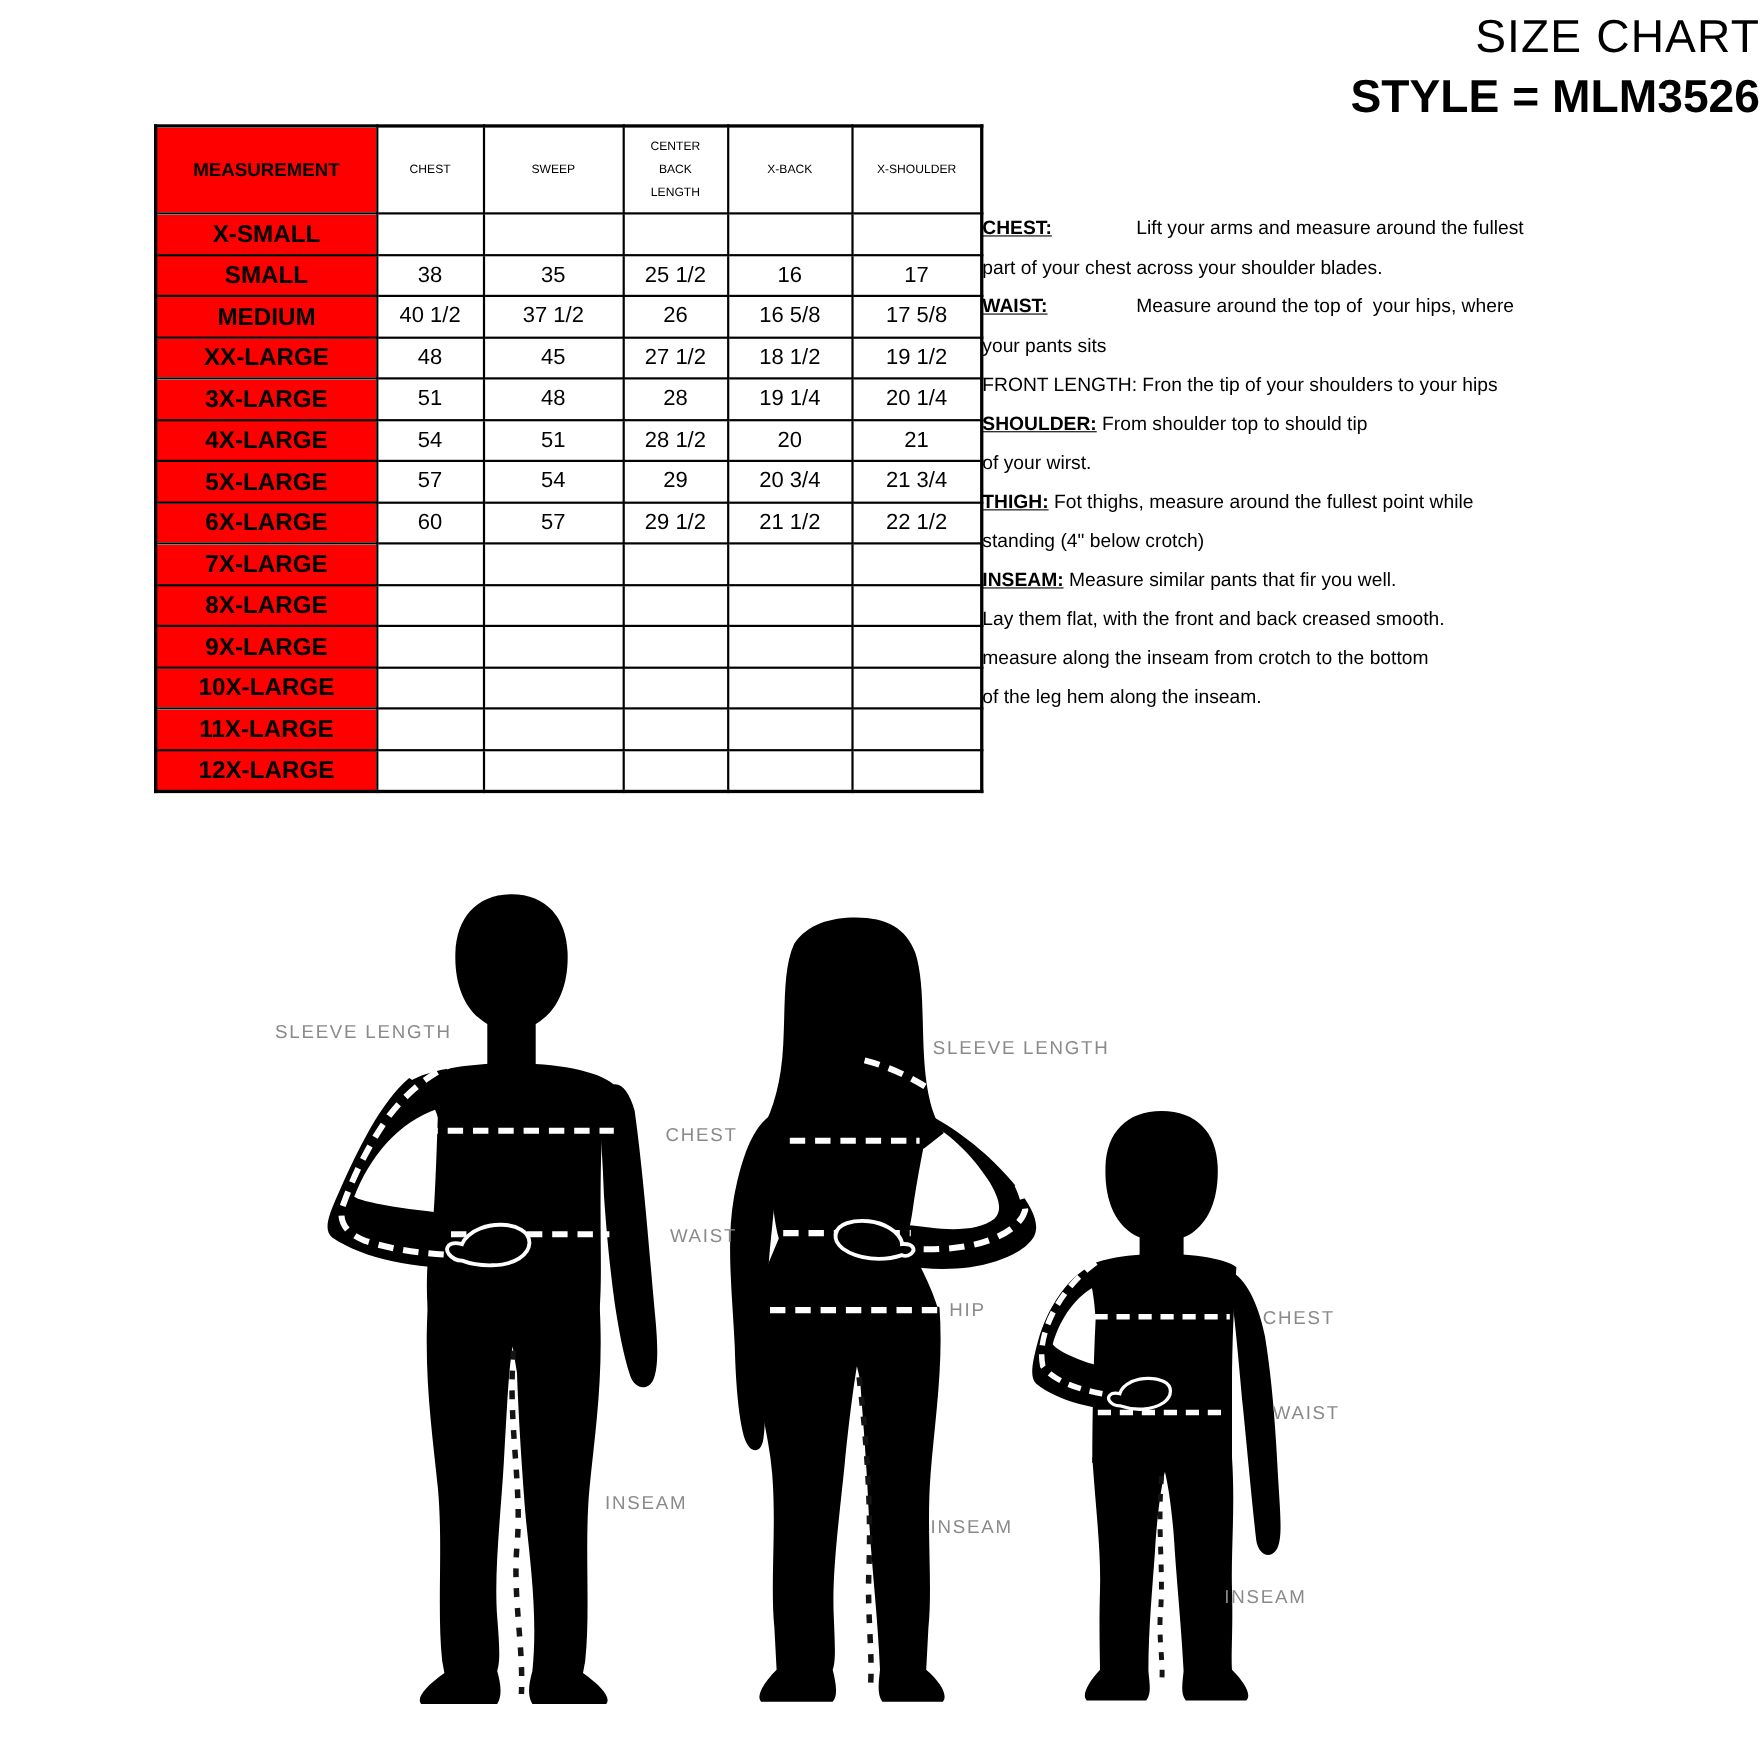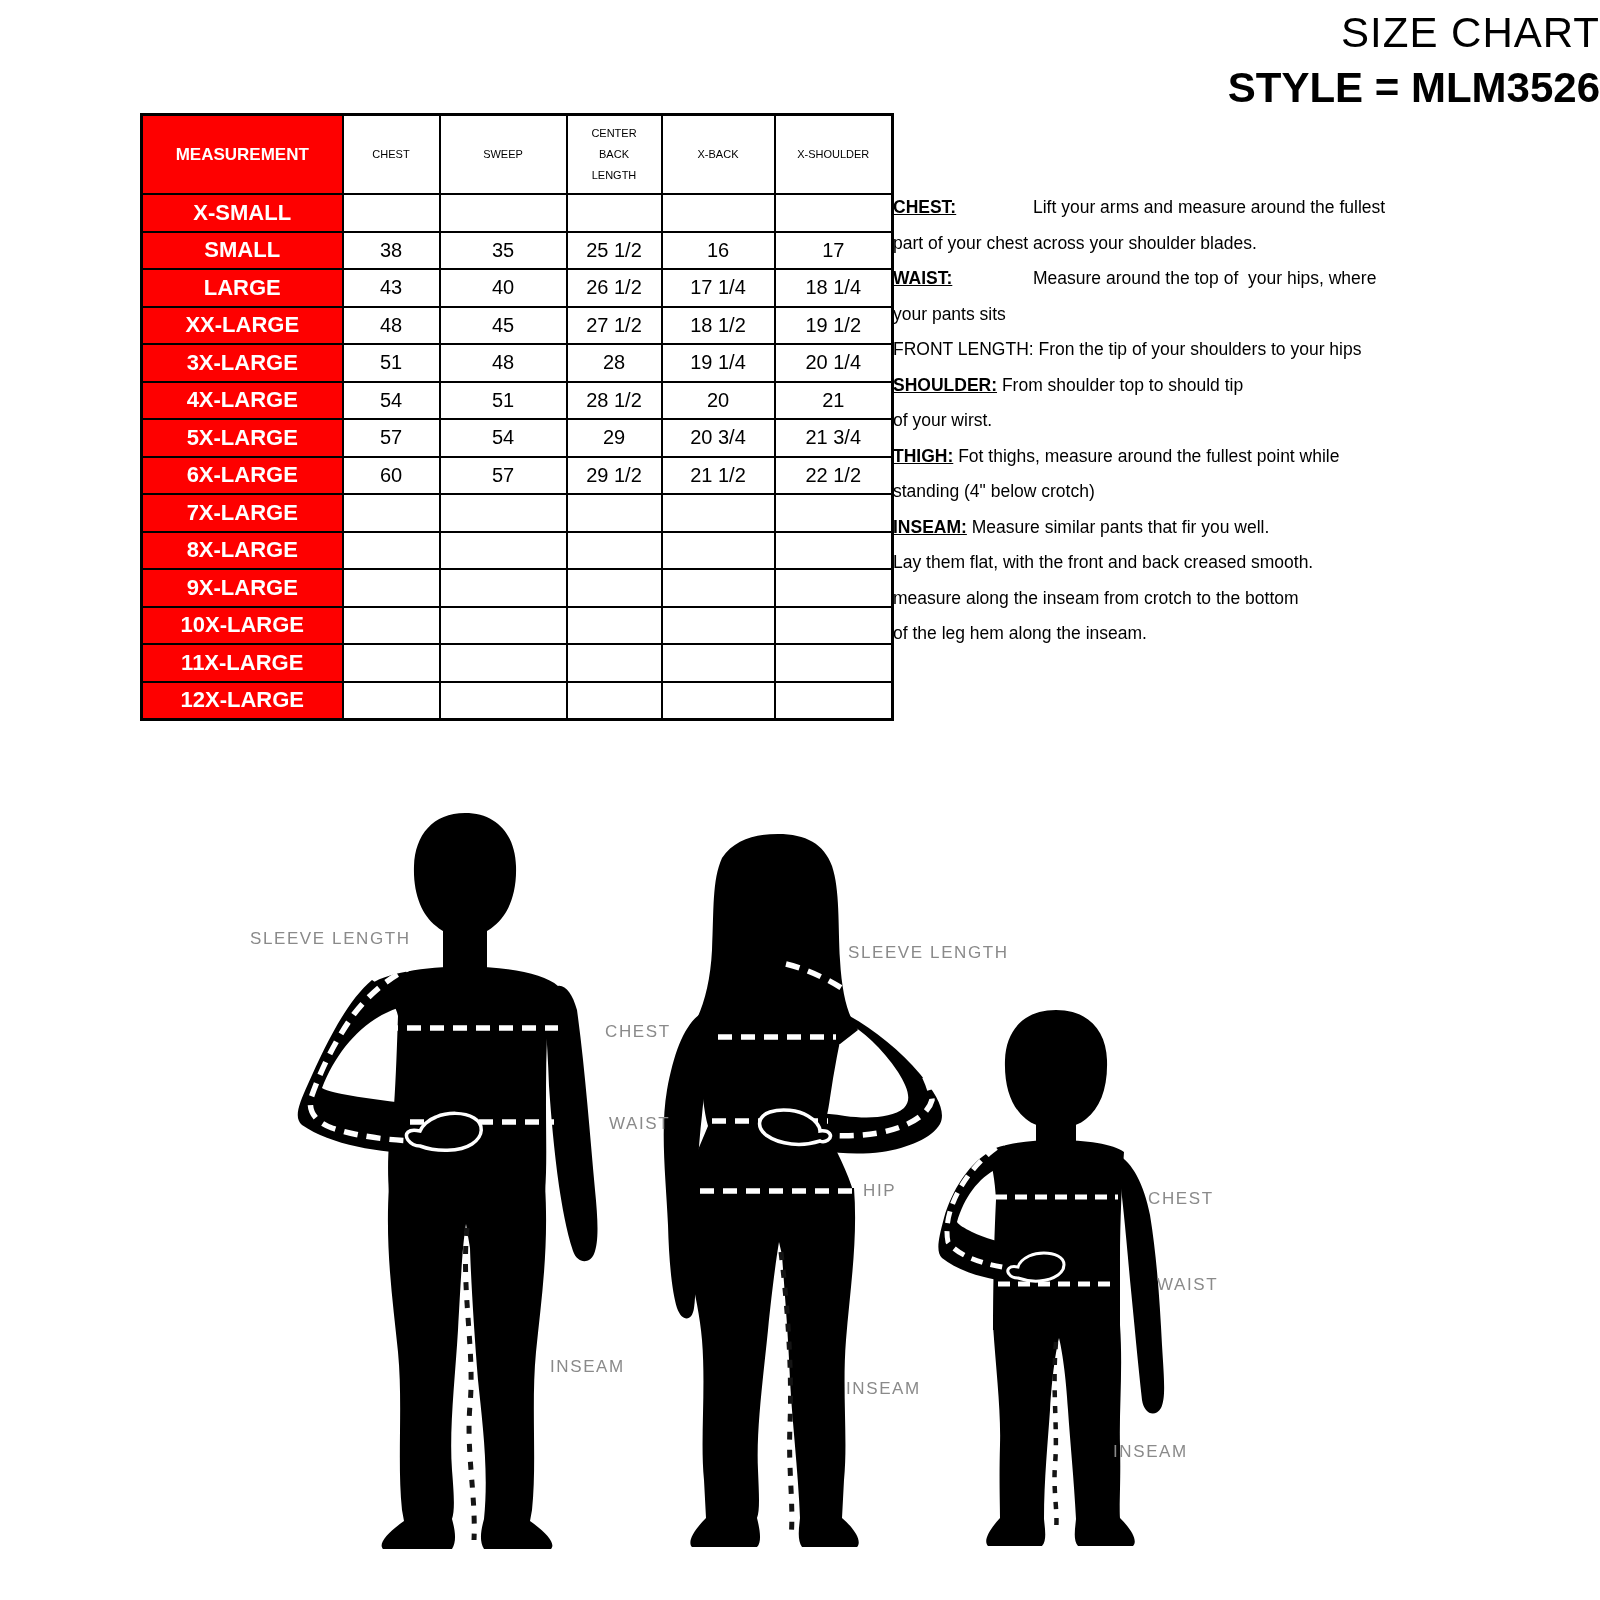--- a/index.html
+++ b/index.html
@@ -7,21 +7,21 @@
         font-family:"Liberation Sans",sans-serif;color:#000;}
   
   .title-block{position:absolute;left:90px;top:6px;width:1510px;text-align:right;}
   .title-line1{font-size:42px;font-weight:400;letter-spacing:1px;line-height:54px;}
   .title-line2{font-size:42px;font-weight:700;line-height:56px;}
   
   table.size-table{position:absolute;left:140px;top:113px;border-collapse:collapse;table-layout:fixed;
                    border:3px solid #000;}
   table.size-table td{border:2px solid #000;text-align:center;vertical-align:middle;padding:0;overflow:hidden;}
   td.hdr{font-weight:400;font-size:11px;line-height:21px;white-space:pre-line;height:77px;}
-  td.redcell{background:#fe0000;color:#ffffff;font-weight:700;}
+  td.redcell{background:#fe0000;color:#000000;font-weight:700;}
   td.size-name{font-size:22px;height:35.5px;}
   td.hdr-red{font-size:17px;}
   td.val{font-size:20px;height:35.5px;font-weight:400;}
   
   .measure-guide{position:absolute;left:893px;top:190px;width:540px;}
   .rp-line{height:35.5px;line-height:35.5px;font-size:17.5px;white-space:pre;}
   .rp-line .lbl{font-weight:700;text-decoration:underline;}
   .rp-line .tab{display:inline-block;width:140px;}
   
   .fig-svg{position:absolute;left:0;top:0;width:1600px;height:1600px;}
@@ -67,26 +67,26 @@
         </tr>
         <tr>
           <td class="redcell size-name">SMALL</td>
           <td class="val">38</td>
           <td class="val">35</td>
           <td class="val">25 1/2</td>
           <td class="val">16</td>
           <td class="val">17</td>
         </tr>
         <tr>
-          <td class="redcell size-name">LARGE</td>
-          <td class="val">43</td>
-          <td class="val">40</td>
-          <td class="val">26 1/2</td>
-          <td class="val">17 1/4</td>
-          <td class="val">18 1/4</td>
+          <td class="redcell size-name">MEDIUM</td>
+          <td class="val">40 1/2</td>
+          <td class="val">37 1/2</td>
+          <td class="val">26</td>
+          <td class="val">16 5/8</td>
+          <td class="val">17 5/8</td>
         </tr>
         <tr>
           <td class="redcell size-name">XX-LARGE</td>
           <td class="val">48</td>
           <td class="val">45</td>
           <td class="val">27 1/2</td>
           <td class="val">18 1/2</td>
           <td class="val">19 1/2</td>
         </tr>
         <tr>

